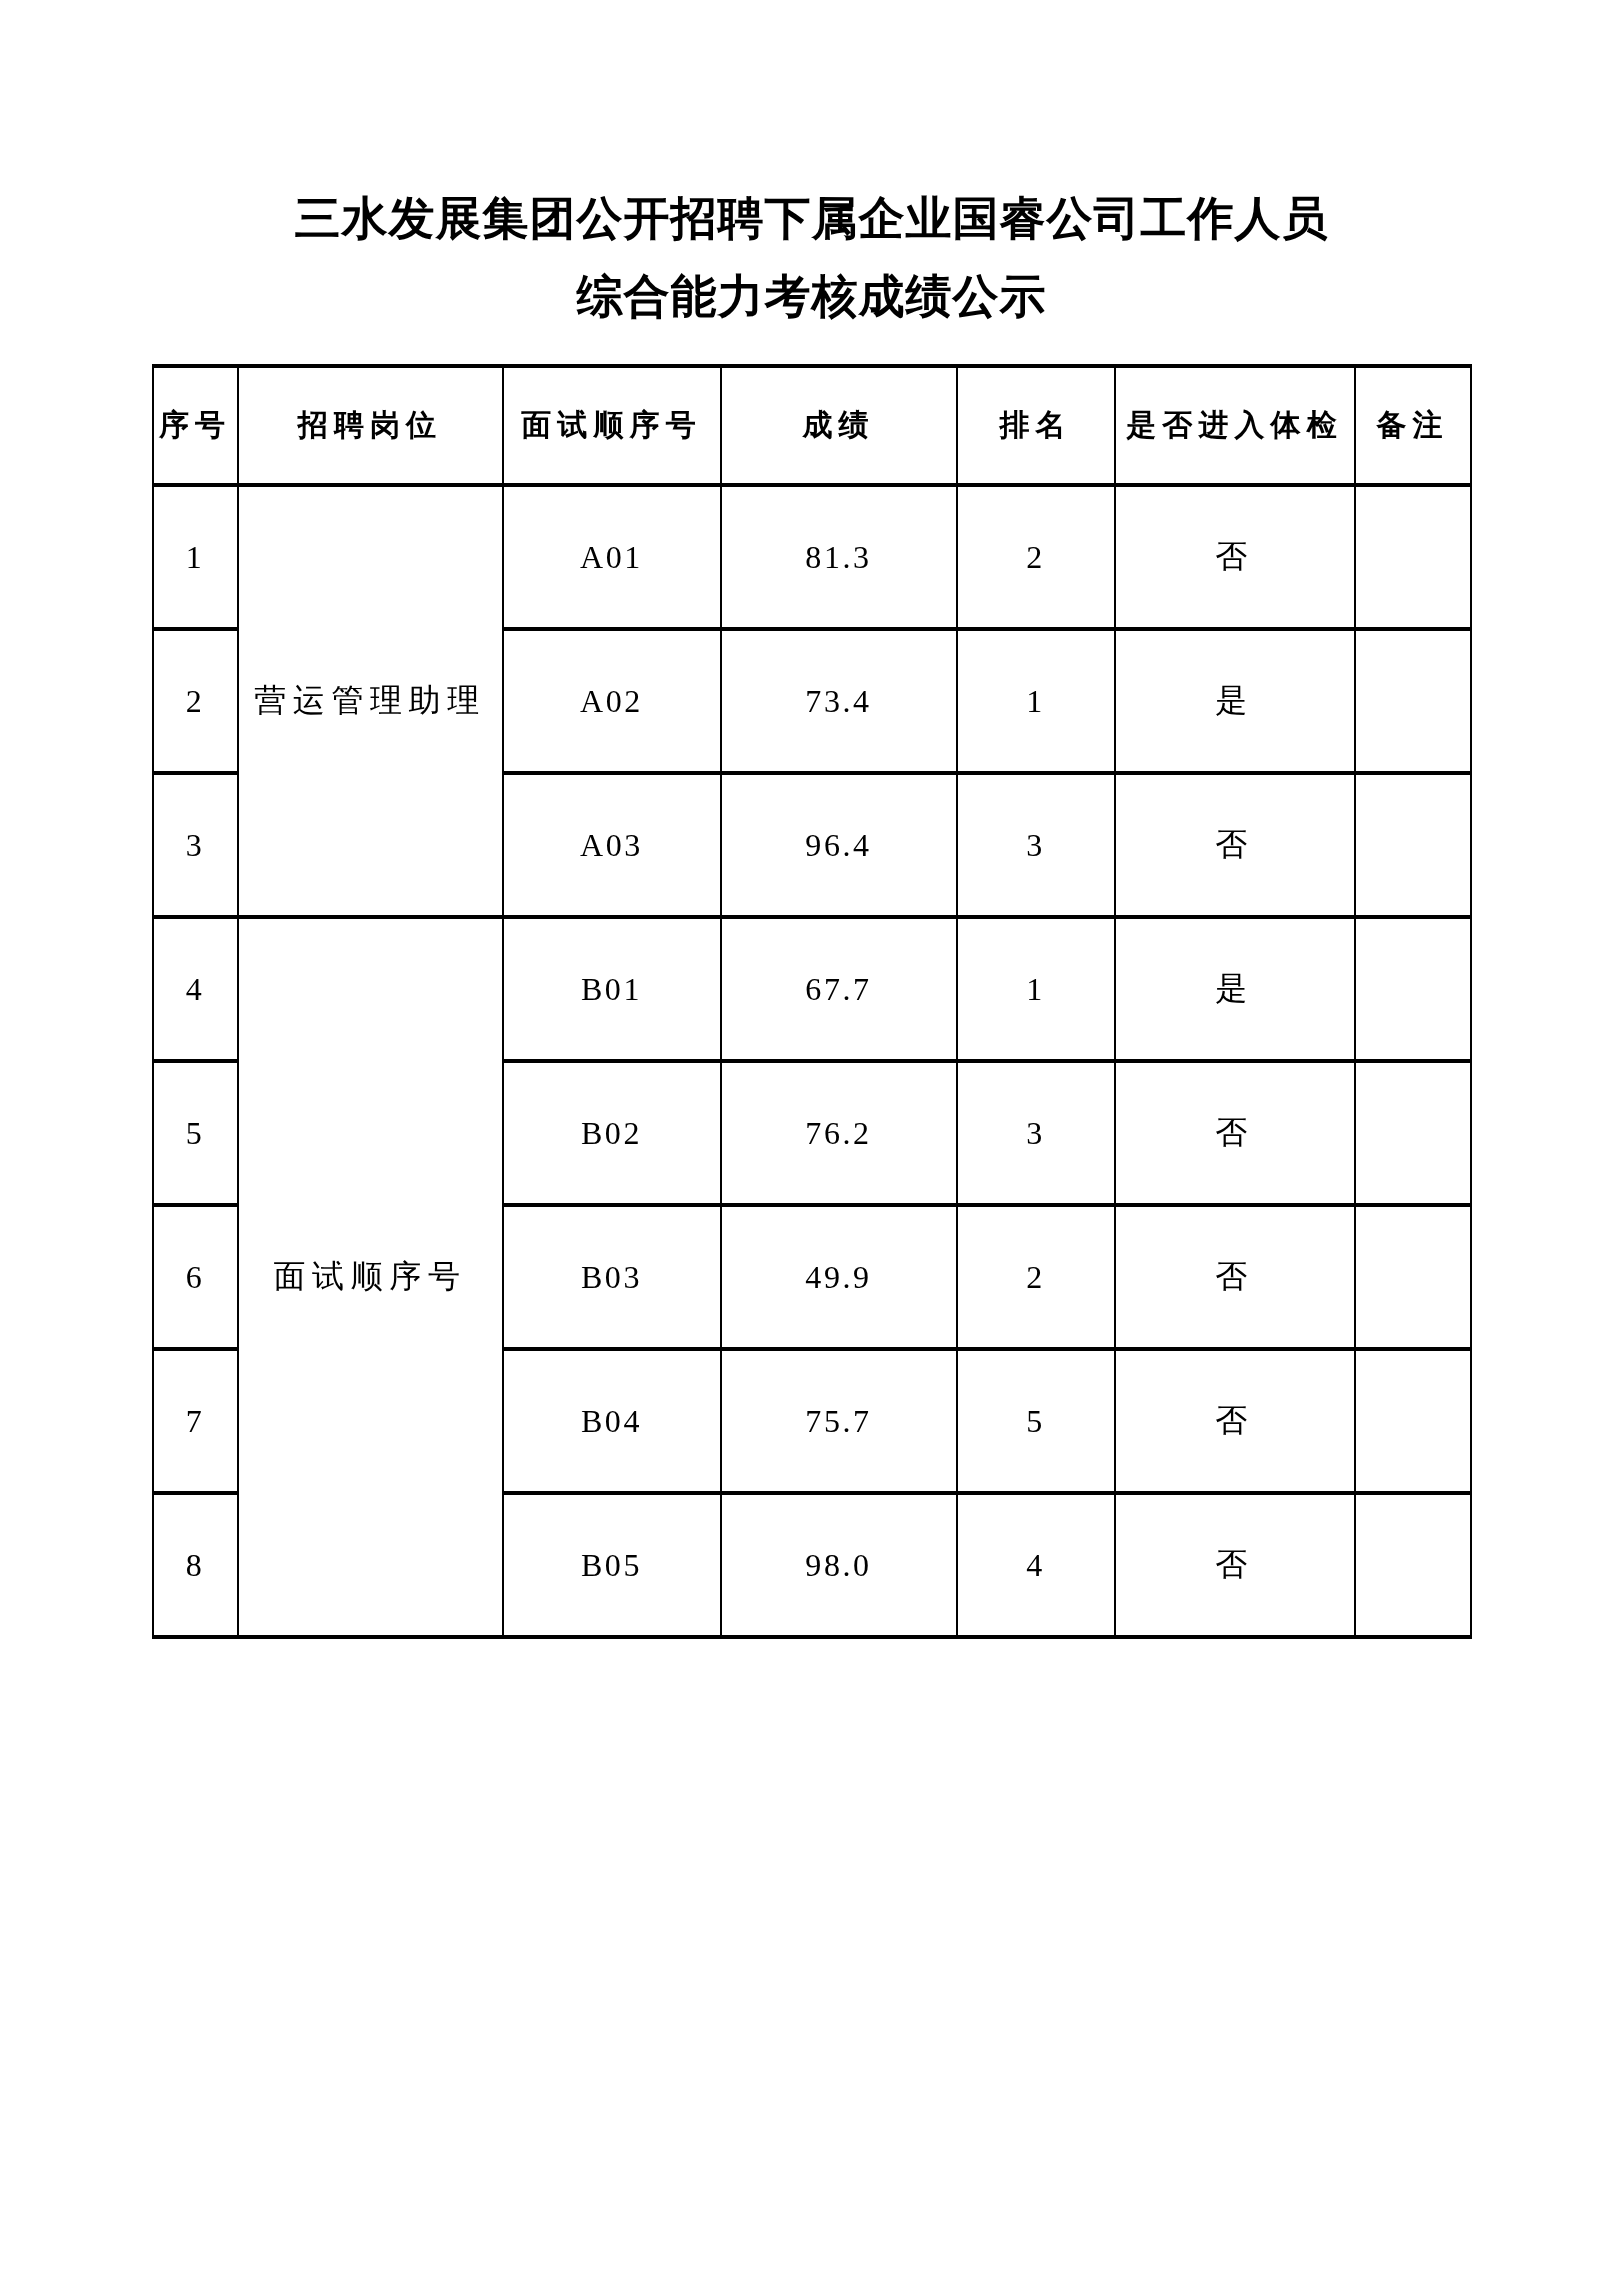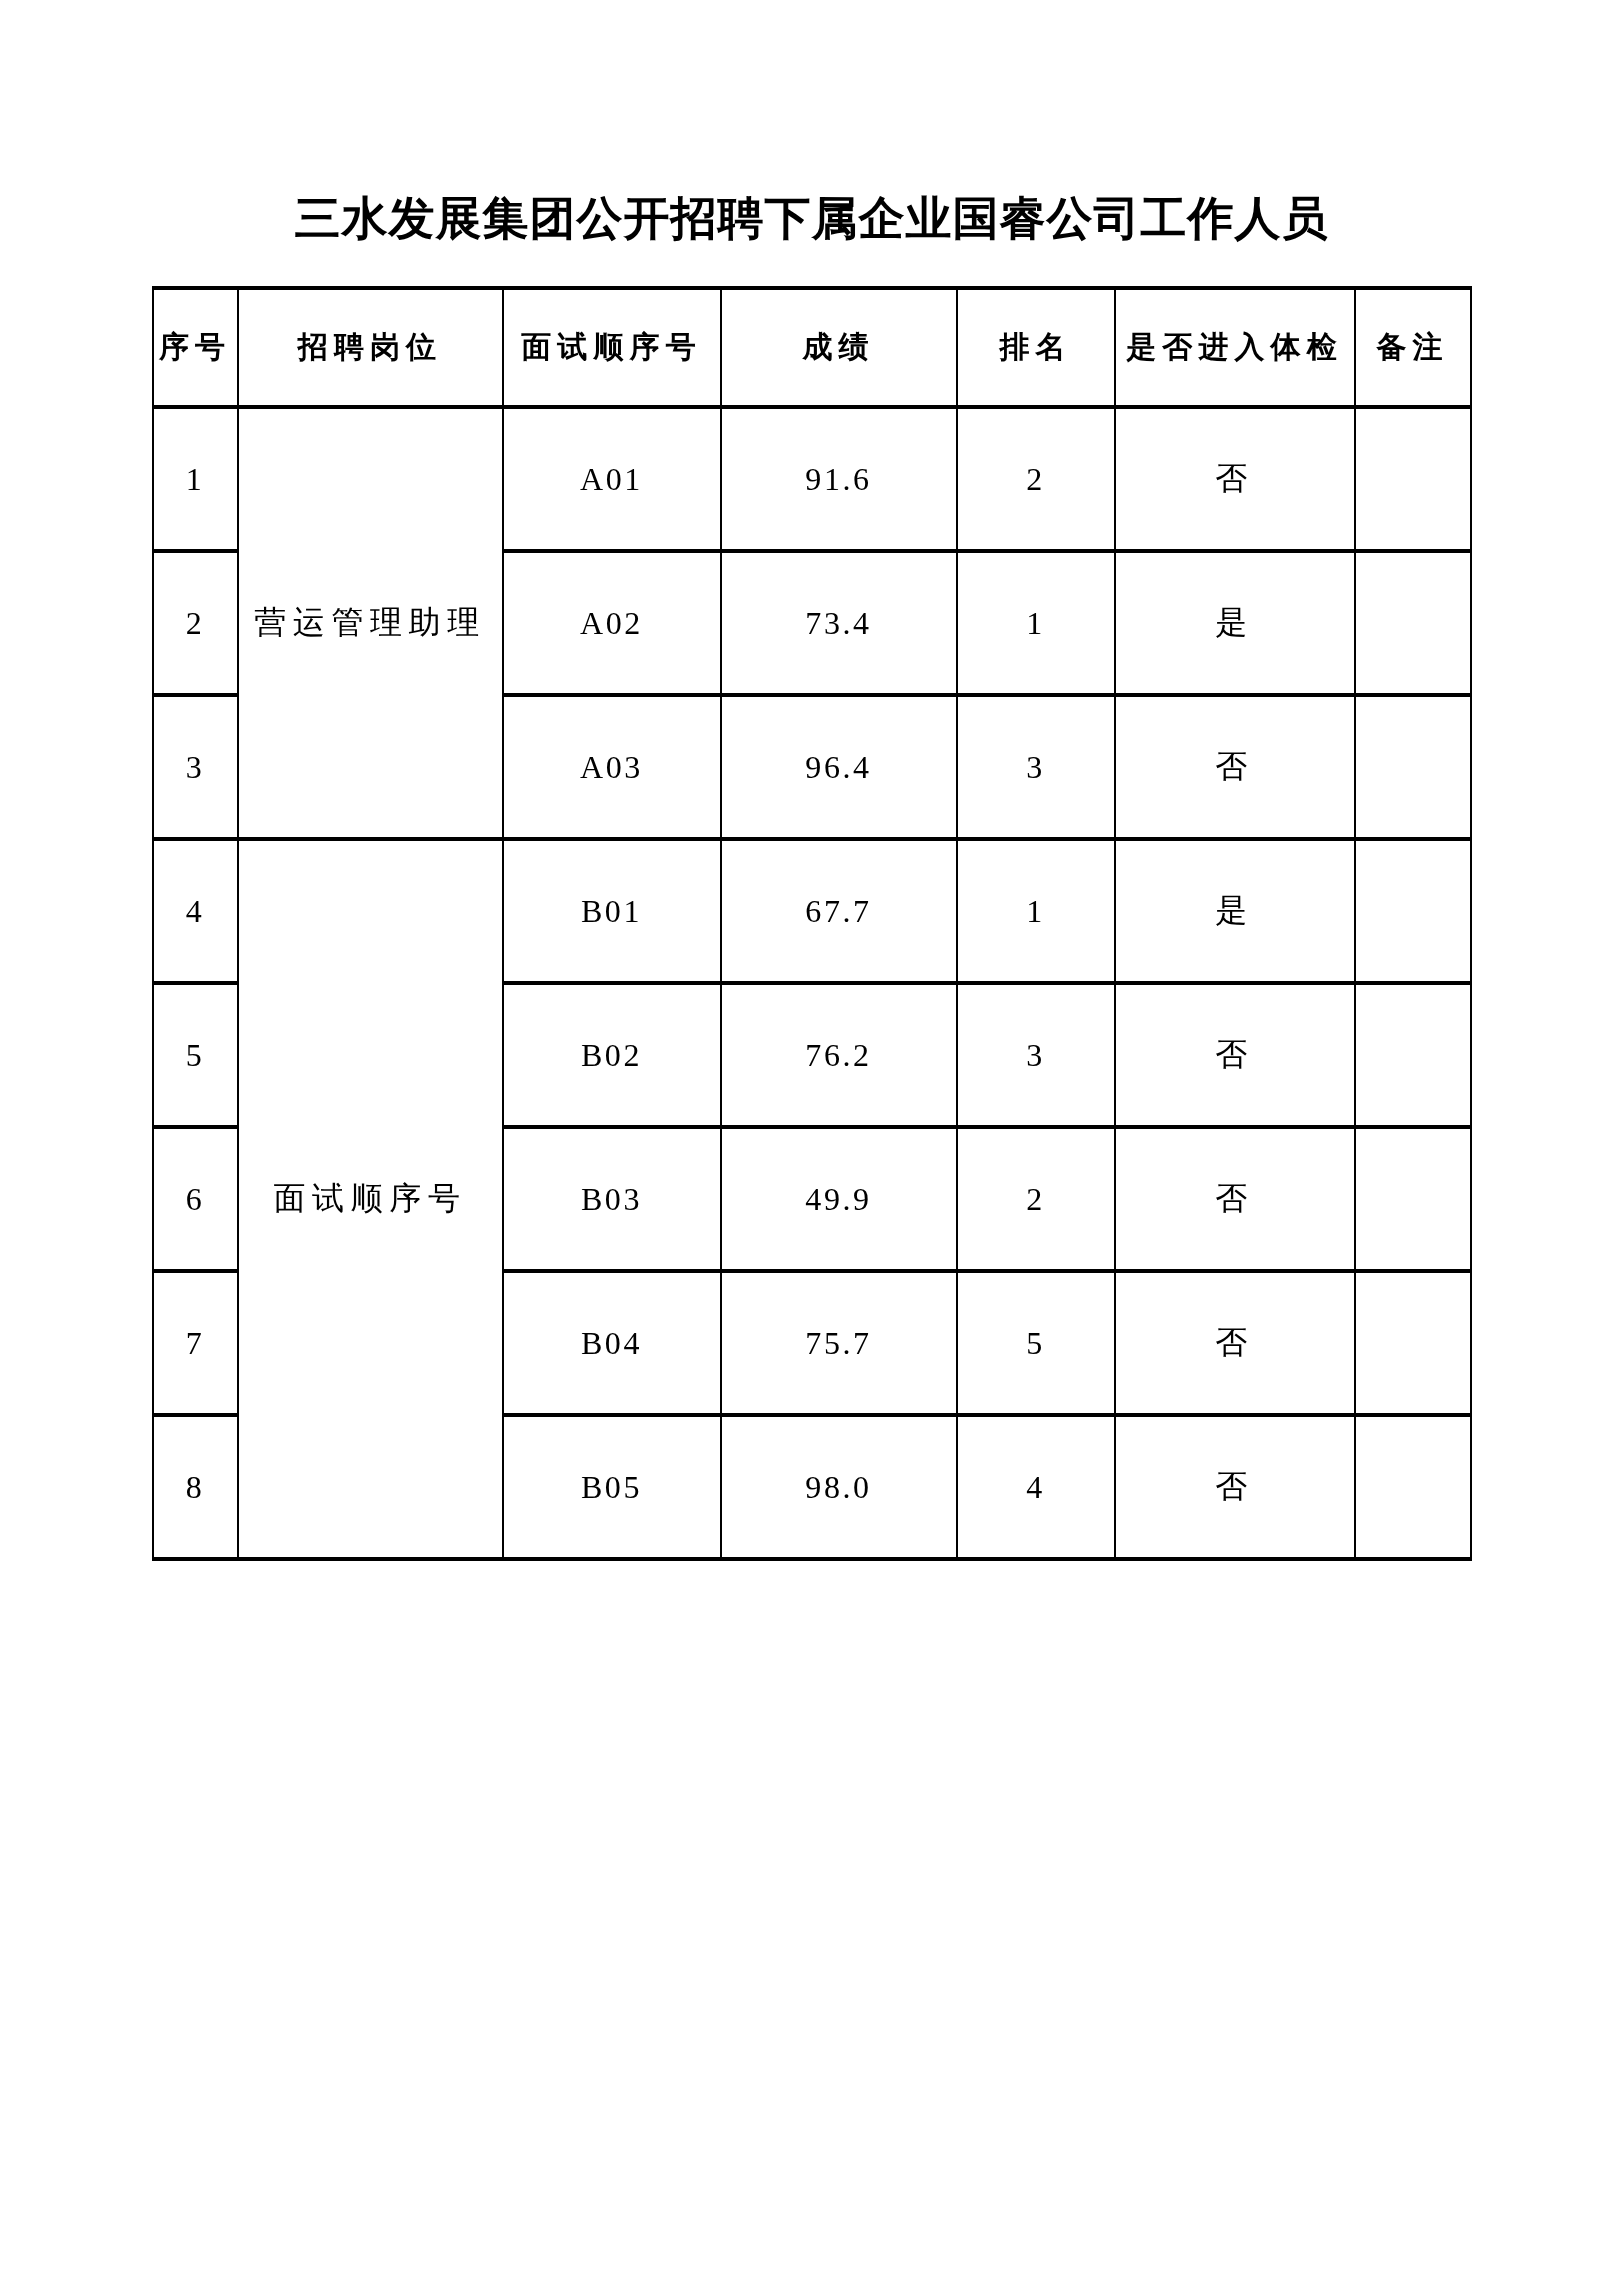--- a/index.html
+++ b/index.html
@@ -70,20 +70,21 @@
     letter-spacing: 0;
   }
 </style>
 </head>
 <body>
 
 <div class="page">
 
   <h1 class="title">
     <span class="title-line">三水发展集团公开招聘下属企业国睿公司工作人员</span>
+    <span class="title-line">综合能力考核成绩公示</span>
   </h1>
 
   <table class="score-table">
     <colgroup>
       <col style="width:85px">
       <col style="width:265px">
       <col style="width:218px">
       <col style="width:236px">
       <col style="width:158px">
       <col style="width:240px">
@@ -98,21 +99,21 @@
         <th>排名</th>
         <th>是否进入体检</th>
         <th>备注</th>
       </tr>
     </thead>
     <tbody>
       <tr>
         <td class="num">1</td>
         <td class="cjk" rowspan="3">营运管理助理</td>
         <td class="num">A01</td>
-        <td class="num">91.6</td>
+        <td class="num">81.3</td>
         <td class="num">2</td>
         <td class="cjk">否</td>
         <td class="remark"></td>
       </tr>
       <tr>
         <td class="num">2</td>
         <td class="num">A02</td>
         <td class="num">73.4</td>
         <td class="num">1</td>
         <td class="cjk">是</td>

